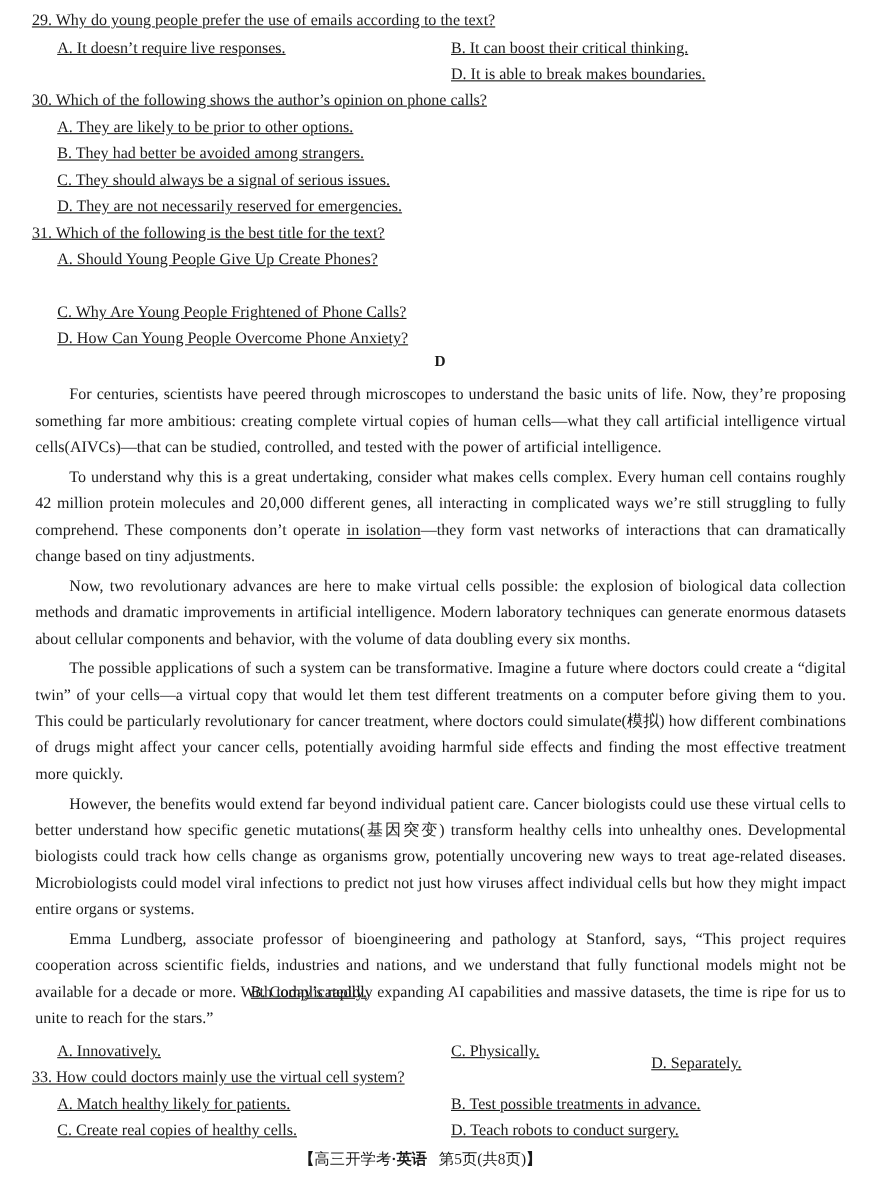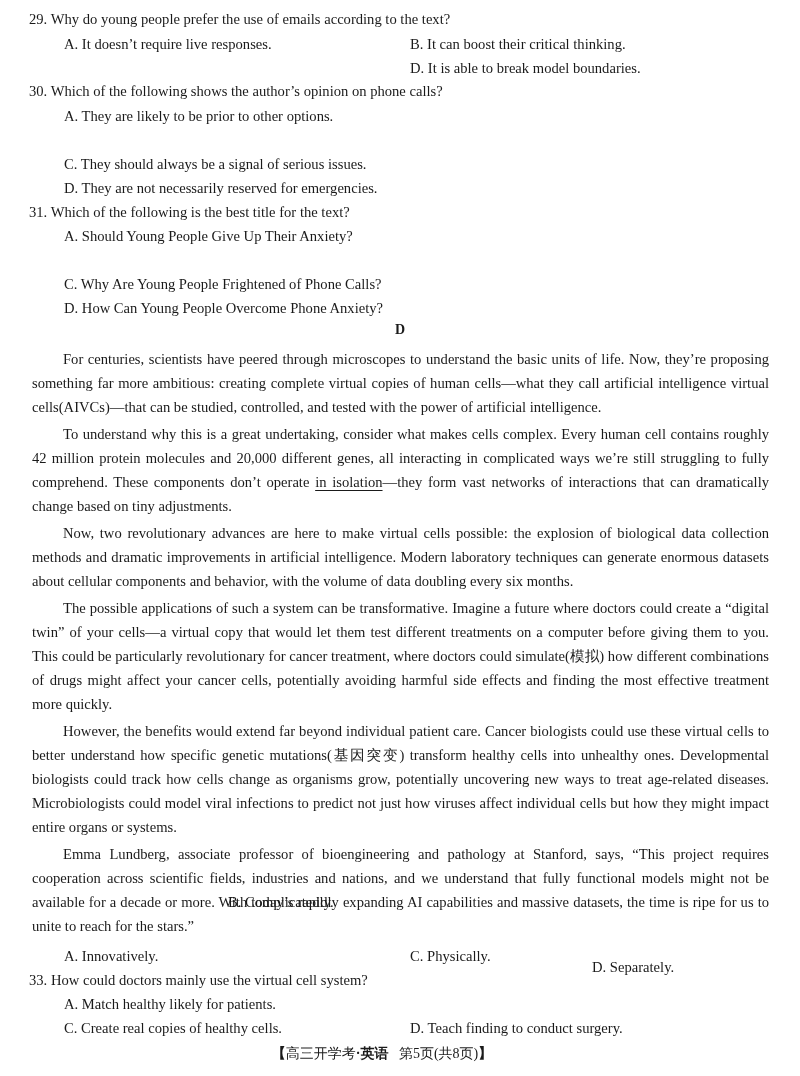--- a/index.html
+++ b/index.html
@@ -2,51 +2,52 @@
 <html><head>
 <meta charset="utf-8">
 <style>
   html, body { margin:0; padding:0; background:#ffffff; }
   body {
     width:800px; height:1076px; position:relative; overflow:hidden;
     font-family:"Liberation Serif", "DejaVu Serif", serif;
     color:#1a1a1a; font-size:14.6px;
   }
   .page { position:absolute; left:0; top:0; width:800px; height:1076px; }
-  .line { position:absolute; left:29px; white-space:nowrap; line-height:20px; }
+  .line { position:absolute; left:29px; white-space:nowrap; line-height:20px;text-decoration:underline; }
   .q { left:29px; }
-  .opt { left:64px; }
+  .opt { left:52px; }
   .opt2 { left:410px; }
   .opt4b { left:228px; }
   .opt4c { left:410px; }
   .opt4d { left:592px;margin-top:11px; }
   .para { position:absolute; left:29px; width:743px; line-height:24px; text-align:justify; text-align-last:left; }
   .para p { margin:3px; text-indent:31px; text-align:justify;font-family:Liberation Serif, serif; }
   .section { position:absolute; left:0; width:800px; text-align:center; font-weight:bold; font-size:14px; }
   .ul { text-decoration:underline; text-underline-offset:3px; }
   .footer { position:absolute; left:0; width:764px; text-align:center; font-size:14px; top:1045px; }
   .footer .b { font-weight:bold; }
 </style>
 </head>
 <body>
 
 <div class="page">
 
   <div class="line q" style="top:9px">29. Why do young people prefer the use of emails according to the text?</div>
   <div class="line opt" style="top:34px">A. It doesn’t require live responses.</div>
   <div class="line opt2" style="top:34px">B. It can boost their critical thinking.</div>
-  <div class="line opt2" style="top:58px">D. It is able to break model boundaries.</div>
+  <div class="line opt2" style="top:58px">D. It is able to break makes boundaries.</div>
 
   <div class="line q" style="top:81px">30. Which of the following shows the author’s opinion on phone calls?</div>
   <div class="line opt" style="top:106px">A. They are likely to be prior to other options.</div>
+  <div class="line opt" style="top:130px">B. They had better be avoided among strangers.</div>
   <div class="line opt" style="top:154px">C. They should always be a signal of serious issues.</div>
   <div class="line opt" style="top:178px">D. They are not necessarily reserved for emergencies.</div>
 
   <div class="line q" style="top:202px">31. Which of the following is the best title for the text?</div>
-  <div class="line opt" style="top:226px">A. Should Young People Give Up Their Anxiety?</div>
+  <div class="line opt" style="top:226px">A. Should Young People Give Up Create Phones?</div>
   <div class="line opt" style="top:274px">C. Why Are Young People Frightened of Phone Calls?</div>
   <div class="line opt" style="top:298px">D. How Can Young People Overcome Phone Anxiety?</div>
 
   <div class="section" style="top:322px">D</div>
 
   <div class="para" style="top:344px">
     <p>For centuries, scientists have peered through microscopes to understand the basic units of life. Now, they’re proposing something far more ambitious: creating complete virtual copies of human cells—what they call artificial intelligence virtual cells(AIVCs)—that can be studied, controlled, and tested with the power of artificial intelligence.</p>
     <p><span>To understand why this is a great undertaking, consider what makes cells complex. Every human cell contains roughly 42 million protein molecules and 20,000 different genes, all interacting in complicated ways we’re still struggling to fully comprehend. These components don’t operate </span><span class="ul">in isolation</span><span>—they form vast networks of interactions that can dramatically change based on tiny adjustments.</span></p>
     <p>Now, two revolutionary advances are here to make virtual cells possible: the explosion of biological data collection methods and dramatic improvements in artificial intelligence. Modern laboratory techniques can generate enormous datasets about cellular components and behavior, with the volume of data doubling every six months.</p>
     <p>The possible applications of such a system can be transformative. Imagine a future where doctors could create a “digital twin” of your cells—a virtual copy that would let them test different treatments on a computer before giving them to you. This could be particularly revolutionary for cancer treatment, where doctors could simulate(模拟) how different combinations of drugs might affect your cancer cells, potentially avoiding harmful side effects and finding the most effective treatment more quickly.</p>
@@ -54,19 +55,20 @@
     <p>Emma Lundberg, associate professor of bioengineering and pathology at Stanford, says, “This project requires cooperation across scientific fields, industries and nations, and we understand that fully functional models might not be available for a decade or more. With today’s rapidly expanding AI capabilities and massive datasets, the time is ripe for us to unite to reach for the stars.”</p>
   </div>
 
   <div class="line opt" style="top:946px">A. Innovatively.</div>
   <div class="line opt4b" style="top:892px">B. Complicatedly.</div>
   <div class="line opt4c" style="top:946px">C. Physically.</div>
   <div class="line opt4d" style="top:946px">D. Separately.</div>
 
   <div class="line q" style="top:970px">33. How could doctors mainly use the virtual cell system?</div>
   <div class="line opt" style="top:994px">A. Match healthy likely for patients.</div>
+  <div class="line opt2" style="top:994px">B. Test possible treatments in advance.</div>
   <div class="line opt" style="top:1018px">C. Create real copies of healthy cells.</div>
-  <div class="line opt2" style="top:1018px">D. Teach finding to conduct surgery.</div>
+  <div class="line opt2" style="top:1018px">D. Teach robots to conduct surgery.</div>
 
   <div class="footer">
     <span class="b">【</span><span>高三开学考</span><span class="b">·</span><span class="b">英语</span>&nbsp;&nbsp;&nbsp;<span>第5页(共8页)</span><span class="b">】</span>
   </div>
 </div>
 
 </body></html>

